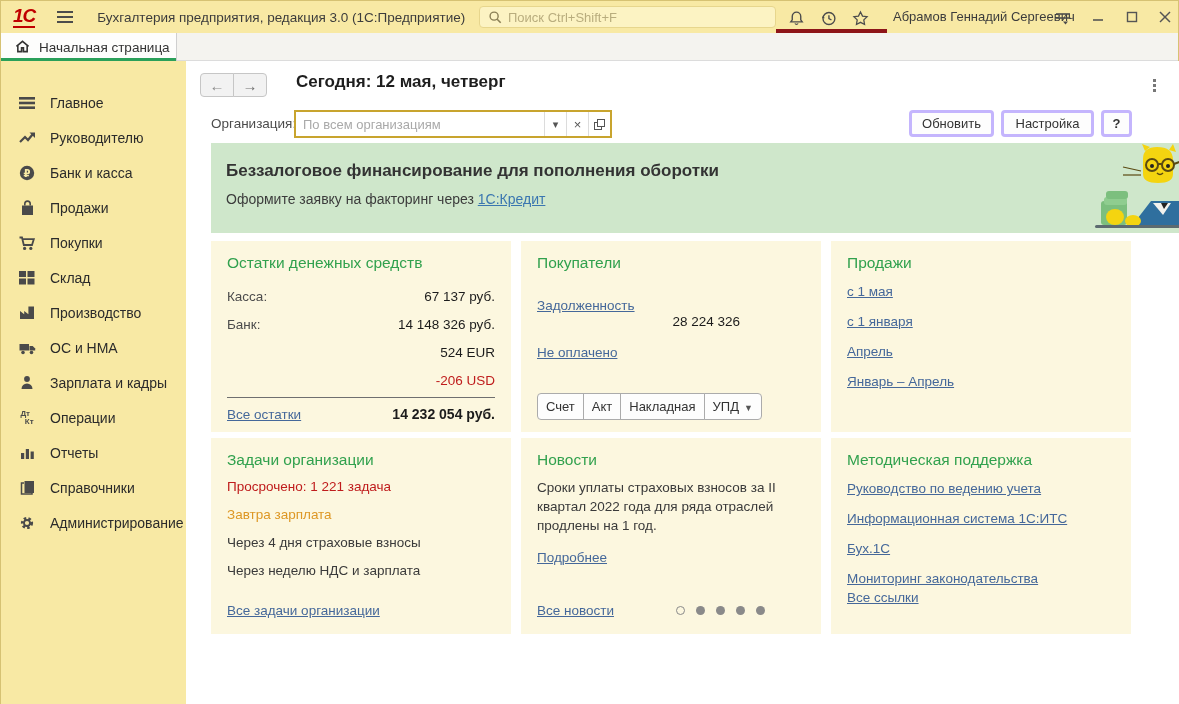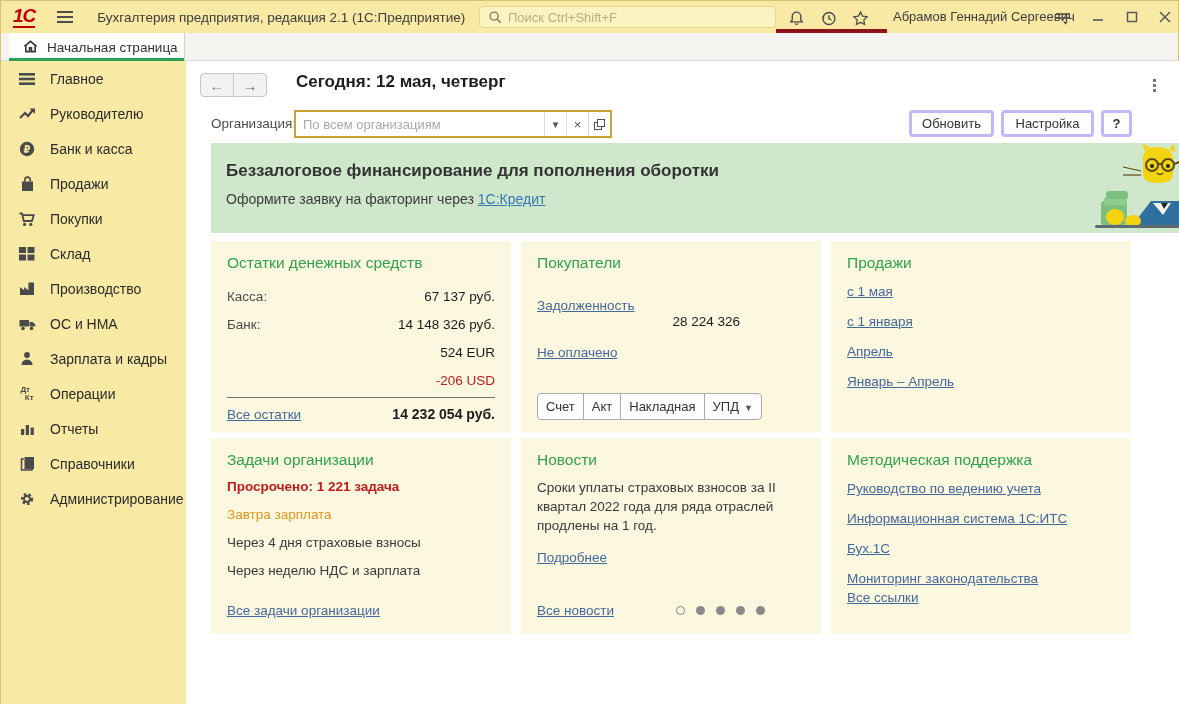--- a/index.html
+++ b/index.html
@@ -17,25 +17,25 @@
   .searchbox input { border:none; outline:none; background:transparent; font-size:13px; color:#555; width:250px; font-family:inherit; }
   .searchbox input::placeholder { color:#b9ad7e; }
   .sicon { margin:0 6px 0 8px; display:flex; }
   .top-ico { position:absolute; top:7px; width:20px; height:20px; display:flex; align-items:center; justify-content:center; cursor:pointer; }
   .red-underline { position:absolute; left:775px; top:28px; width:111px; height:4px; background:#8d1418; }
   .username { position:absolute; left:892px; top:8px; font-size:13px; color:#3c3c3c; white-space:nowrap; cursor:pointer; }
   .winbtn { position:absolute; top:6px; width:24px; height:20px; display:flex; align-items:center; justify-content:center; color:#555; cursor:pointer; font-size:14px; }
 
   
   .tabbar { position:absolute; left:0; top:32px; width:100%; height:28px; background:#f4f3ef; border-bottom:1px solid #dcdcdc; }
-  .tab { position:absolute; left:8px; top:0; width:176px; height:28px; background:#fdfdfc; border-right:1px solid #cfcfcf; display:flex; align-items:center; gap:9px; padding-left:14px; font-size:13.5px; color:#333; cursor:pointer; }
+  .tab { position:absolute; left:0; top:0; width:176px; height:28px; background:#fdfdfc; border-right:1px solid #cfcfcf; display:flex; align-items:center; gap:9px; padding-left:14px; font-size:13.5px; color:#333; cursor:pointer; }
   .tab .greenline { position:absolute; left:0; bottom:0; width:100%; height:3px; background:#2aa05a; }
 
   
-  .sidebar { position:absolute; left:0; top:60px; width:187px; height:644px; background:#f8e9a4; border-right:1px solid #e0cf83; padding-top:0; }
+  .sidebar { position:absolute; left:0; top:60px; width:187px; height:644px; background:#f8e9a4; border-right:1px solid #e0cf83; padding-top:24px; }
   .srow { display:flex; align-items:center; height:35px; padding-left:17px; gap:14px; font-size:14px; color:#2b2b2b; cursor:pointer; }
   .srow .ic { width:18px; height:16px; display:flex; align-items:center; justify-content:center; flex:none; }
   .dtkt { font-size:8px; font-weight:bold; color:#4a4a4a; line-height:1; text-align:left; }
 
   
   .main { position:absolute; left:185px; top:60px; width:994px; height:644px; background:#fff; }
   .navbtns { position:absolute; left:14px; top:12px; display:flex; }
   .navbtn { width:34px; height:24px; background:#f2f2f2; border:1px solid #c6c6c6; display:flex; align-items:center; justify-content:center; font-size:15px; color:#8b8b8b; cursor:pointer; }
   .navbtn.back { border-radius:4px 0 0 4px; }
   .navbtn.fwd  { border-radius:0 4px 4px 0; margin-left:-1px; color:#6f6f6f; }
@@ -77,42 +77,42 @@
   .cash-total .tot { font-weight:bold; font-size:14px; color:#1c1c1c; }
   .buy-row { display:flex; align-items:center; margin:6px 0 14px; }
   .buy-row .val { margin-left:38px; font-size:13.5px; color:#1c1c1c;margin-top:32px; }
   .segbtns { display:flex; margin-top:32px; }
   .segbtn { background:#fdfdfd; border:1px solid #ababab; font-size:13px; color:#333; padding:5px 8px; margin-left:-1px; cursor:pointer; white-space:nowrap; font-family:inherit; }
   .segbtn:first-child { border-radius:4px 0 0 4px; margin-left:0; }
   .segbtn:last-child { border-radius:0 4px 4px 0; }
   .segbtn .dd { font-size:9px; color:#555; margin-left:5px; }
   .linklist .lnk { display:inline-block; margin-bottom:13px; }
   .tline { font-size:13.5px; margin-bottom:13px; color:#3a3a3a; }
-  .tline.red { color:#bf1c1c;font-weight:bold; }
+  .tline.red { color:#bf1c1c; }
   .tline.orange { color:#dd9724; }
   .bottomlink { position:absolute; left:16px; bottom:16px; }
   .newstext { font-size:13.5px; color:#3a3a3a; line-height:1.4; width:268px; margin-bottom:12px; }
   .newsbottom { position:absolute; left:16px; right:16px; bottom:16px; display:flex; align-items:center; justify-content:space-between; }
   .dots { display:flex; gap:11px; margin-right:40px; }
   .dot { width:9px; height:9px; border-radius:50%; background:#8a8a8a; cursor:pointer; }
   .dot.hollow { background:transparent; border:1.5px solid #8a8a8a; }
 </style>
 </head>
 <body>
 
 <div class="screen">
 
   <div class="topbar">
     <span class="logo">1С</span>
     <span class="hamburger">
         <i></i>
         <i></i>
         <i></i>
       </span>
-    <span class="win-title">Бухгалтерия предприятия, редакция 2.1  (1С:Предприятие)</span>
+    <span class="win-title">Бухгалтерия предприятия, редакция 3.0  (1С:Предприятие)</span>
     <div class="searchbox">
       <span class="sicon">
         <svg width="14" height="14" viewBox="0 0 16 16">
             <circle cx="7" cy="7" r="4.6" fill="none" stroke="#8a7f55" stroke-width="1.6"></circle>
             <line x1="10.5" y1="10.5" x2="14.5" y2="14.5" stroke="#8a7f55" stroke-width="1.8"></line>
           </svg>
       </span>
       <input value="" placeholder="Поиск Ctrl+Shift+F" style="">
     </div>
     <span class="top-ico" style="left:785px">

